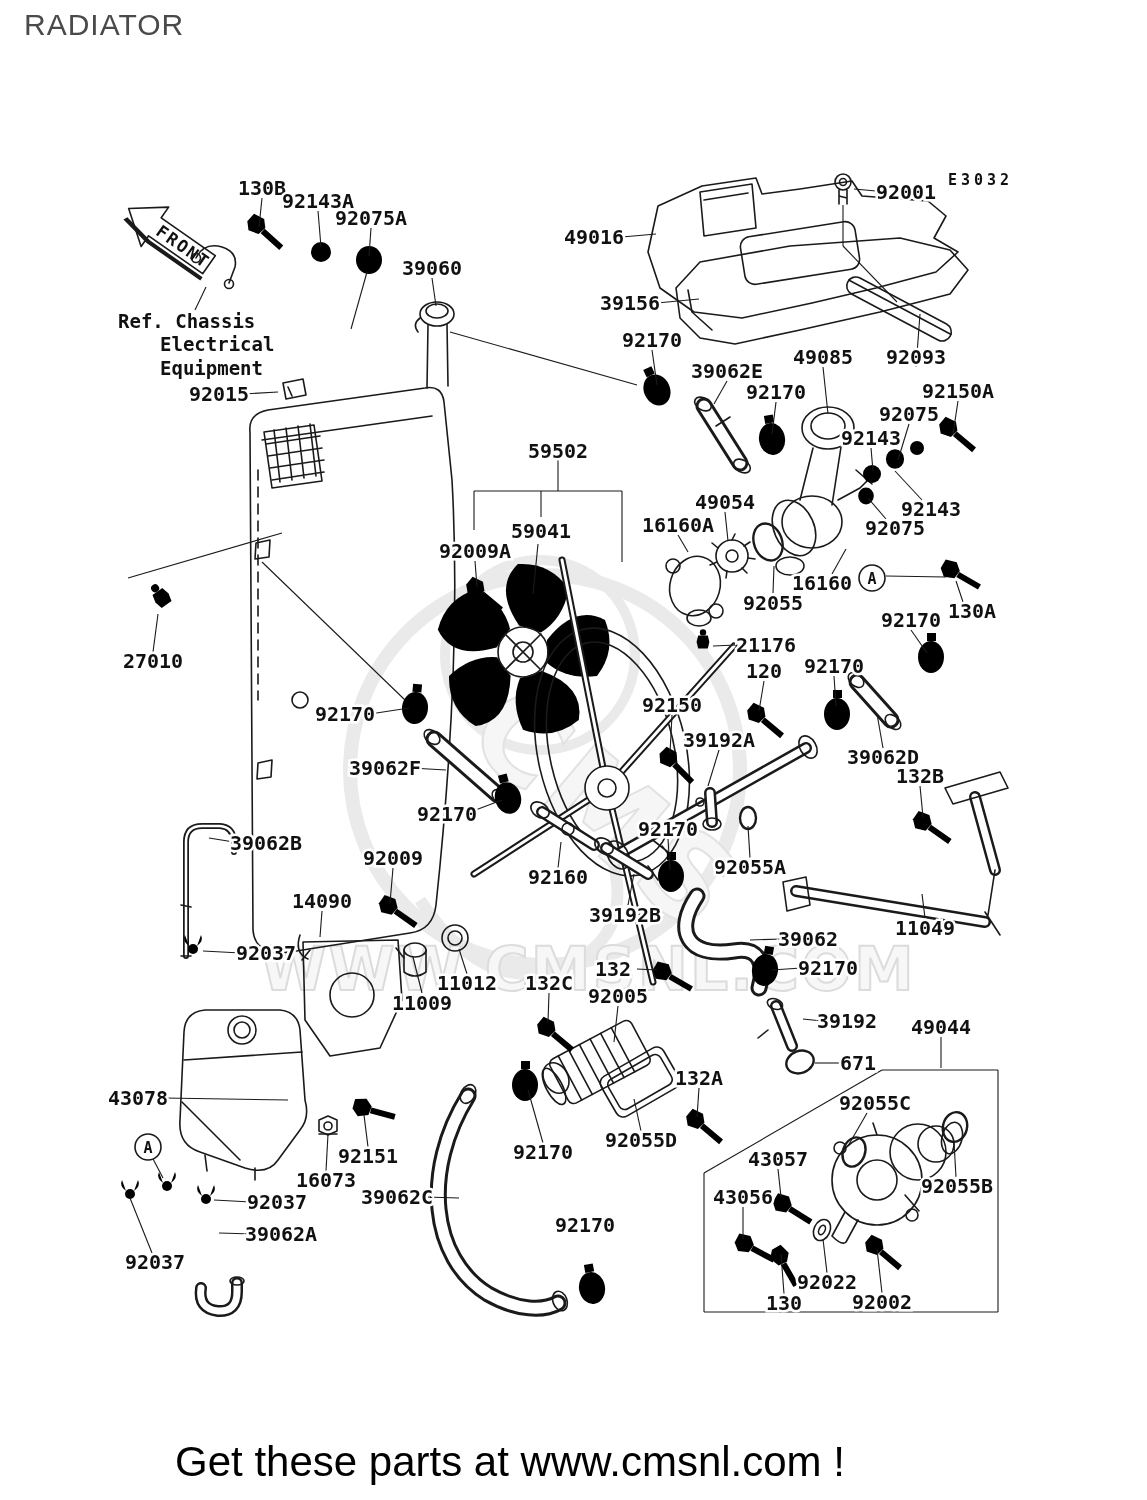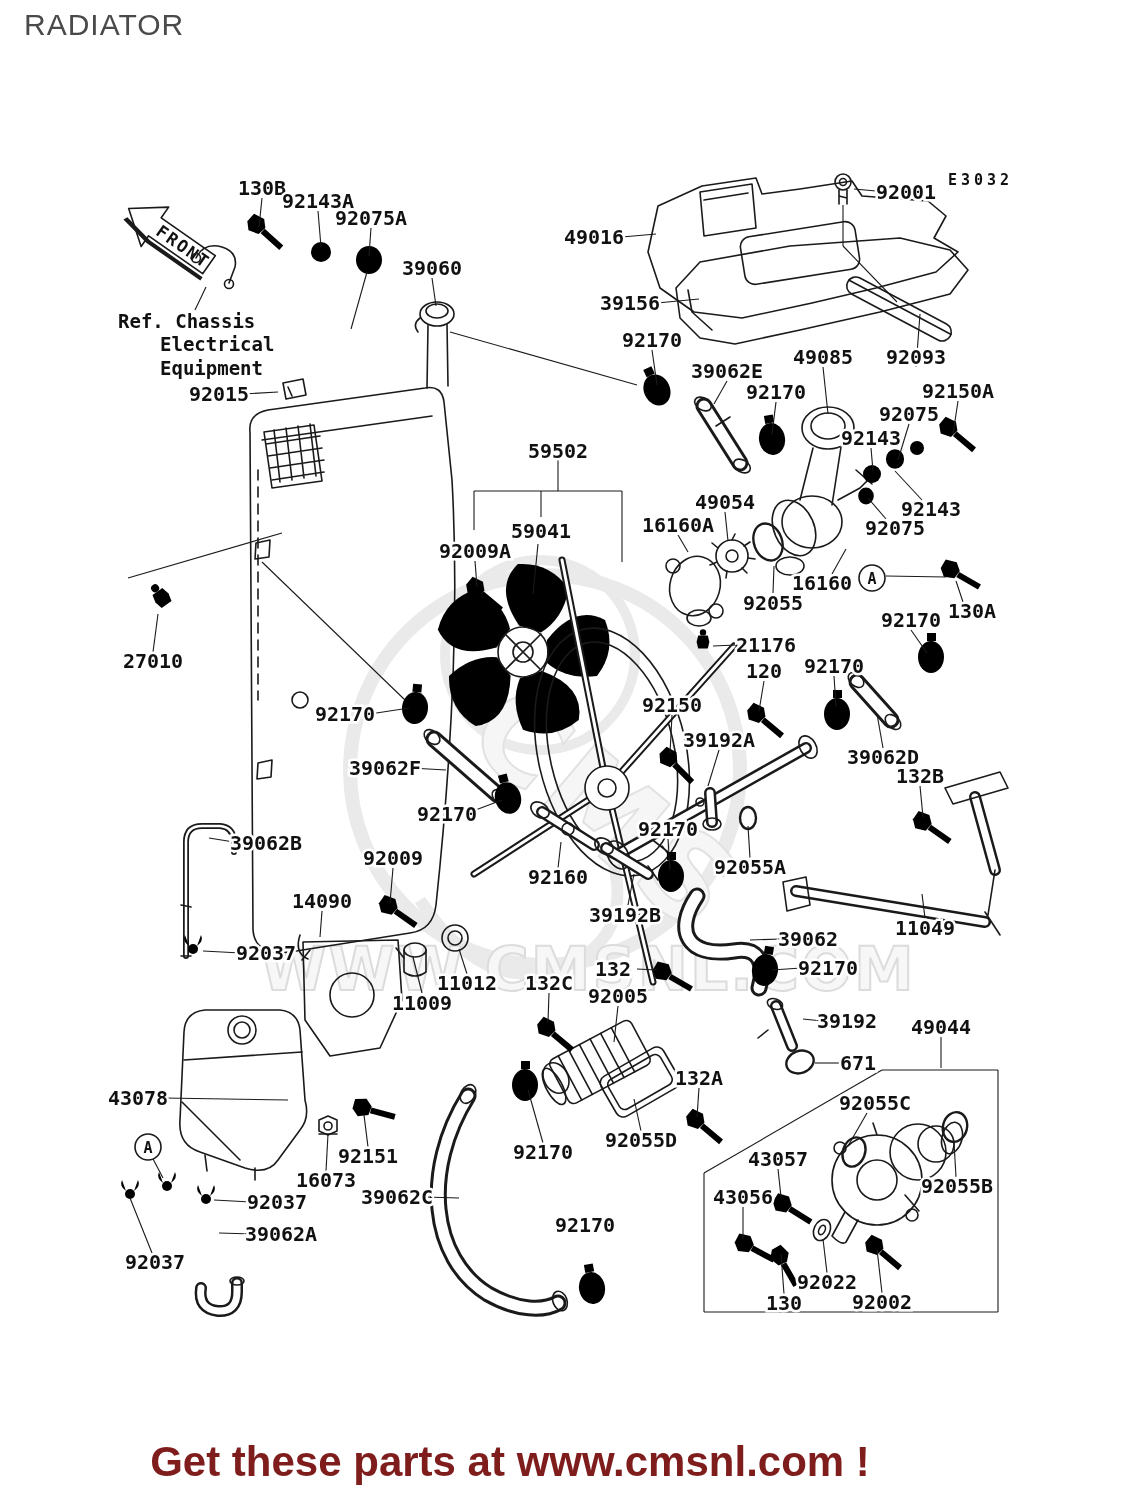--- a/index.html
+++ b/index.html
@@ -548,14 +548,14 @@
         <circle cx="148" cy="1147" r="13" fill="#fff" stroke="#1a1a1a" stroke-width="1.6"></circle>
         <text x="148" y="1152.5" class="plabel-sm">A</text>
       </g>
 
     <text class="ecode" x="948" y="185">E3032</text>
     <text class="refnote" x="118" y="328">Ref. Chassis</text>
     <text class="refnote" x="160" y="351">Electrical</text>
     <text class="refnote" x="160" y="375">Equipment</text>
   </svg>
 
-  <div id="footer-note" style="color: #7f1d1d; font-weight: bold;">Get these parts at www.cmsnl.com !</div>
+  <div id="footer-note" style="color: #000000;">Get these parts at www.cmsnl.com !</div>
 </div>
 
 </body></html>

